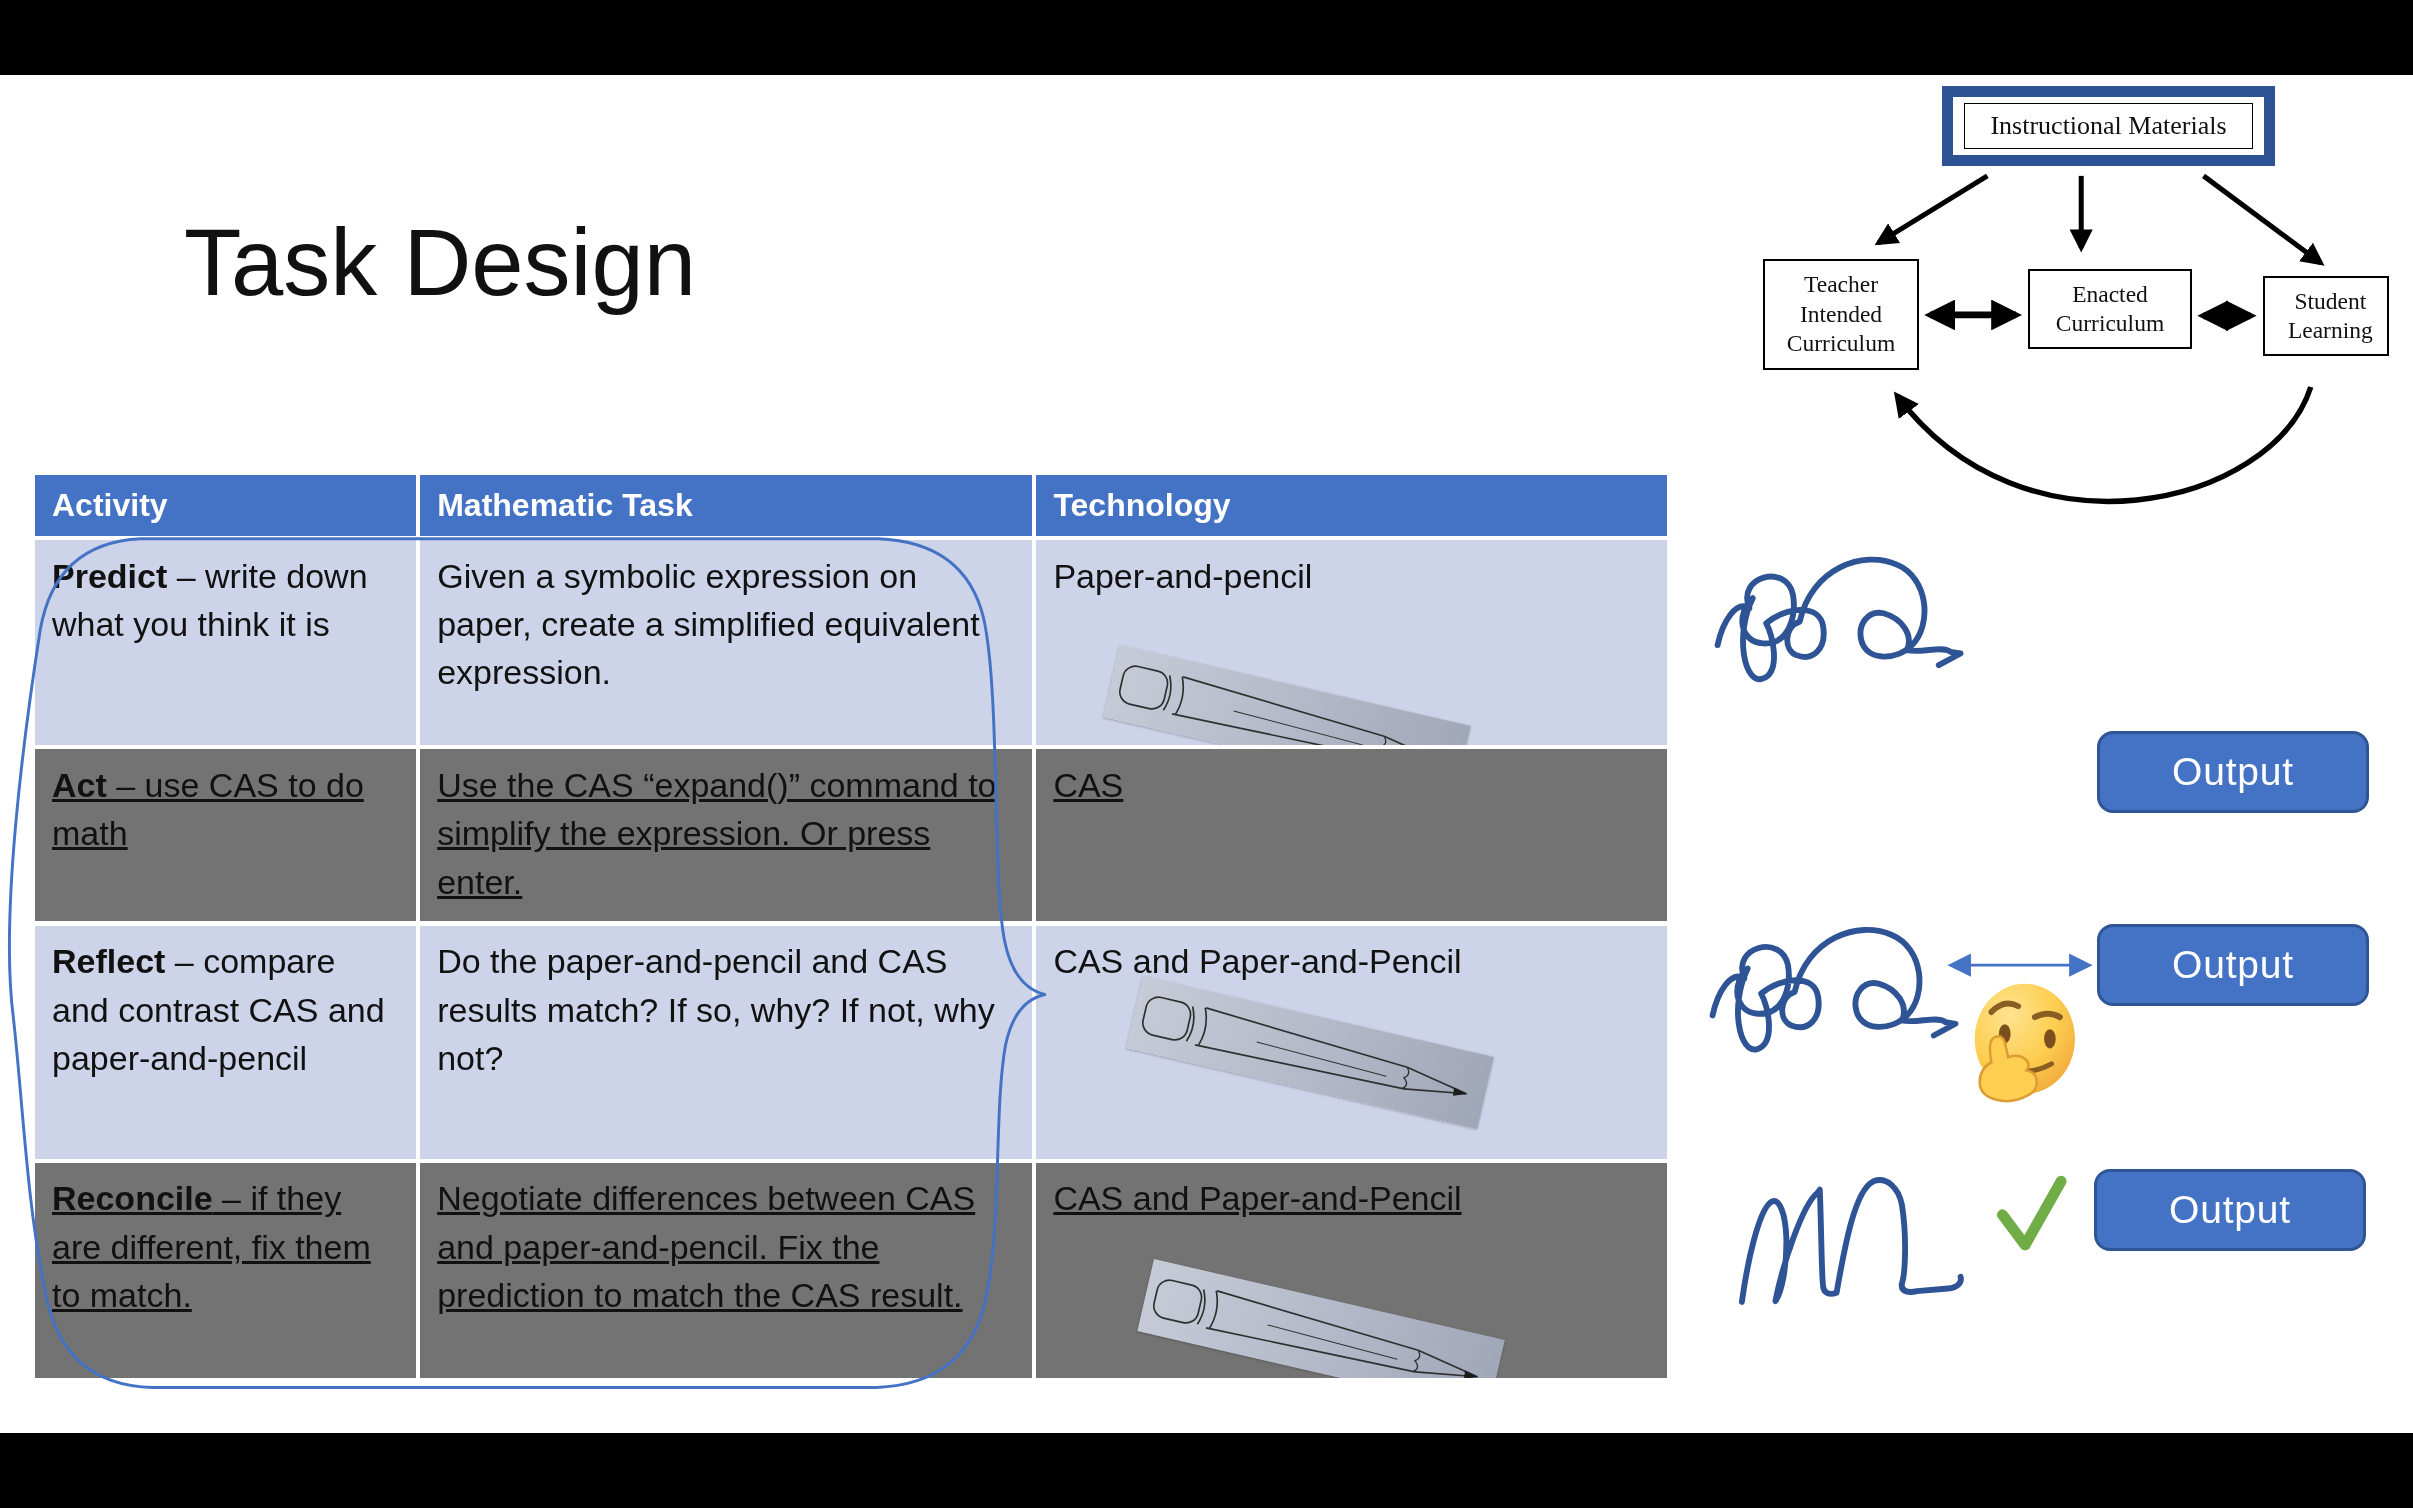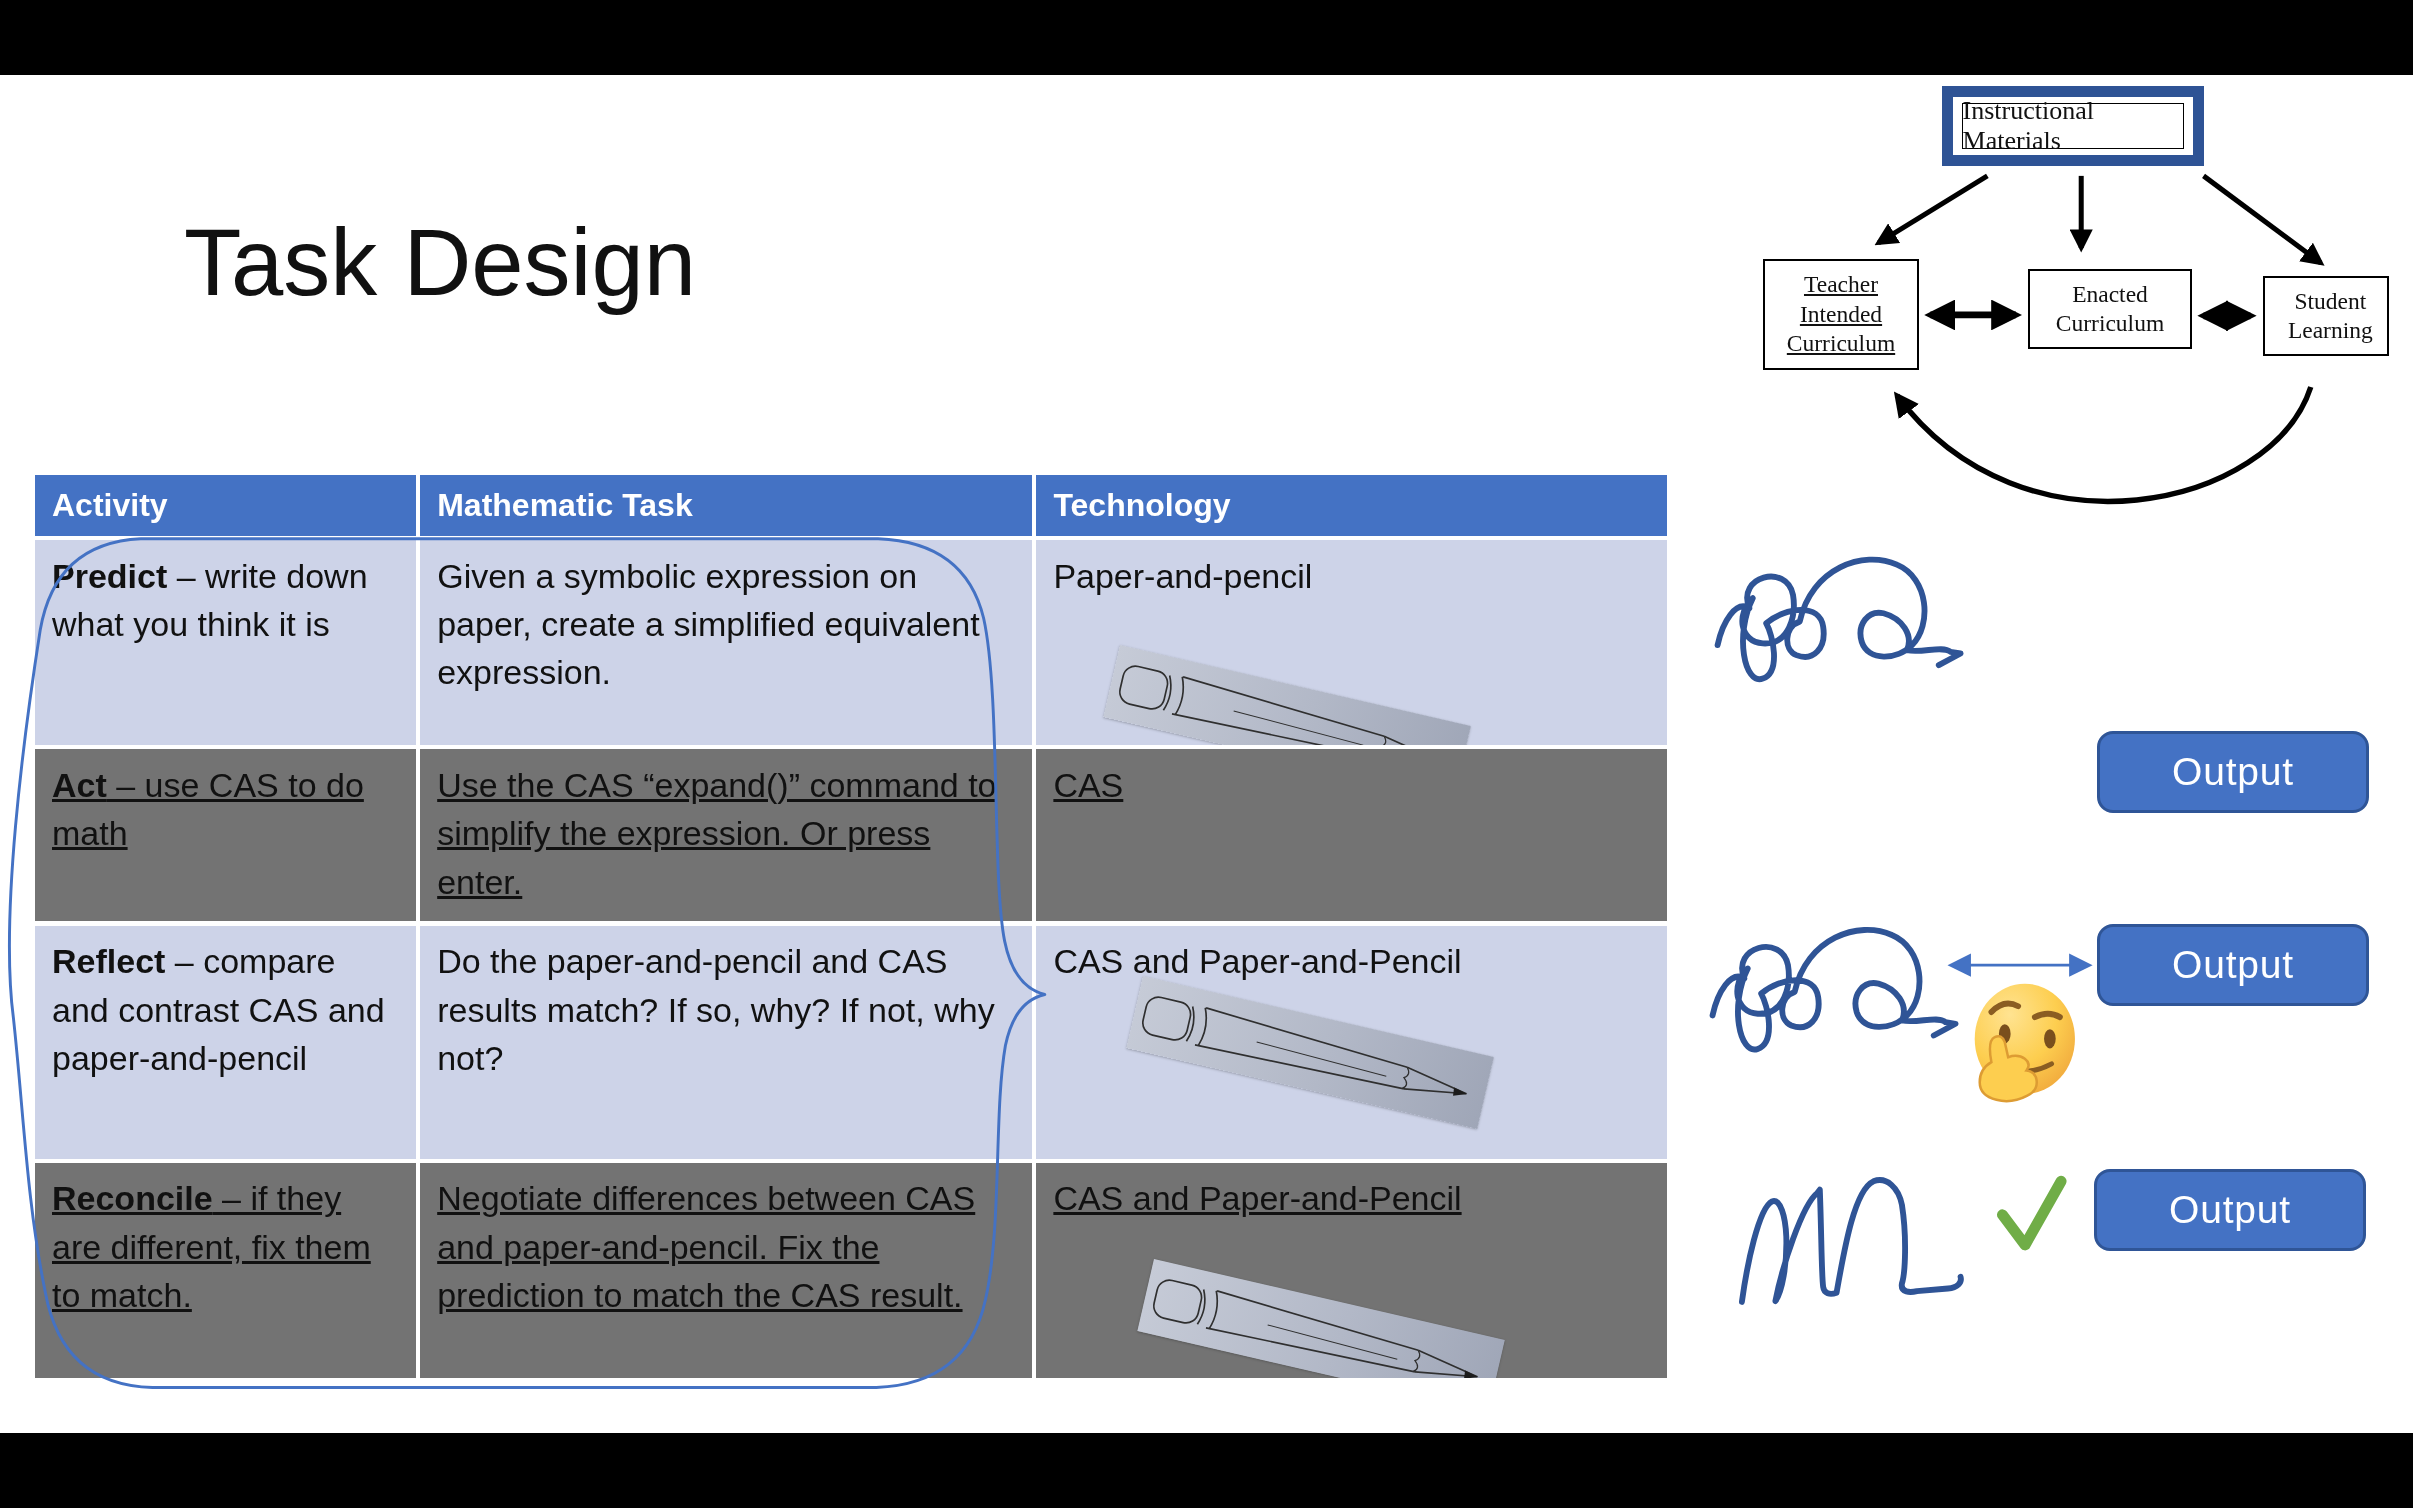--- a/index.html
+++ b/index.html
@@ -26,32 +26,32 @@
   
   .pencil{position:absolute;width:360px;height:74px;transform:rotate(13deg);
           transform-origin:left top;
           background:linear-gradient(100deg,#c6cbd7 0%,#b2b8c7 55%,#9fa6b7 100%);
           box-shadow:0 0.8px 2.5px rgba(0,0,0,0.25);}
 
   
   .overlay{position:absolute;left:0;top:0;width:2413px;height:1358px;pointer-events:none;}
 
   
-  .imbox{position:absolute;left:1942px;top:11px;width:262px;height:80px;
+  .imbox{position:absolute;left:1942px;top:11px;width:333px;height:80px;
          background:#2E5395;display:flex;align-items:center;justify-content:center;
          box-sizing:border-box;padding:11px;}
   .imbox-white{background:#fff;width:100%;height:100%;display:flex;align-items:center;
          justify-content:center;box-sizing:border-box;}
   .imbox-inner{border:1.7px solid #000;width:92%;height:76%;display:flex;align-items:center;
          justify-content:center;font-family:"Liberation Serif",serif;font-size:26px;color:#111;}
   .dbox{position:absolute;border:2.1px solid #000;background:#fff;display:flex;
         align-items:center;justify-content:center;text-align:center;
         font-family:"Liberation Serif",serif;font-size:23.5px;line-height:1.25;color:#111;
         box-sizing:border-box;padding:3.4px;}
-  .dbox.tic{left:1763px;top:184px;width:156px;height:111px;text-decoration:underline;}
+  .dbox.tic{left:1763px;top:184px;width:156px;height:111px;}
   .dbox.ec {left:2028px;top:194px;width:164px;height:80px;}
   .dbox.sl {left:2263px;top:201px;width:126px;height:80px;padding-left:12px;}
 
   
   .outbtn{position:absolute;width:272px;height:82px;background:#4472C4;
           border:3.4px solid #2F5597;border-radius:16px;color:#fff;font-size:39px;
           display:flex;align-items:center;justify-content:center;box-sizing:border-box;
           letter-spacing:0.8px;}
   .b1{left:2097px;top:656px;} .b2{left:2097px;top:849px;} .b3{left:2094px;top:1094px;}
 

